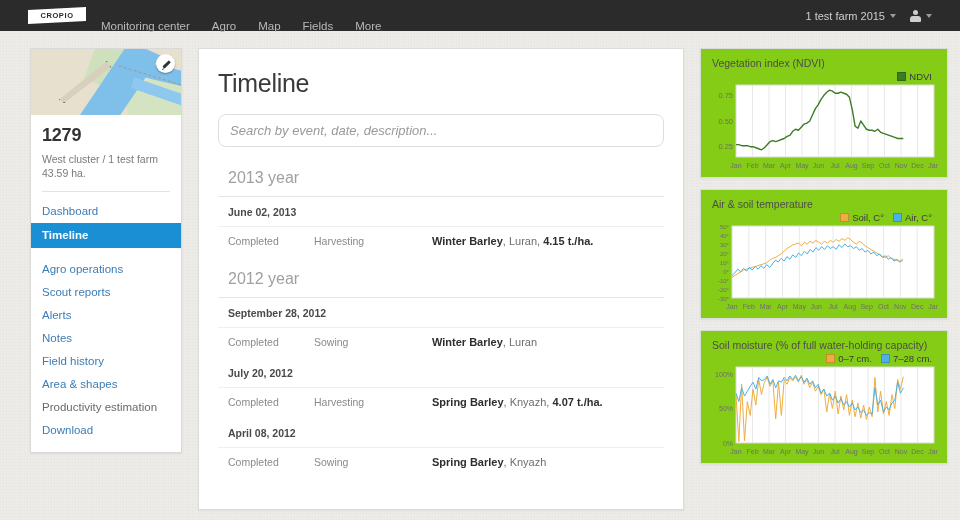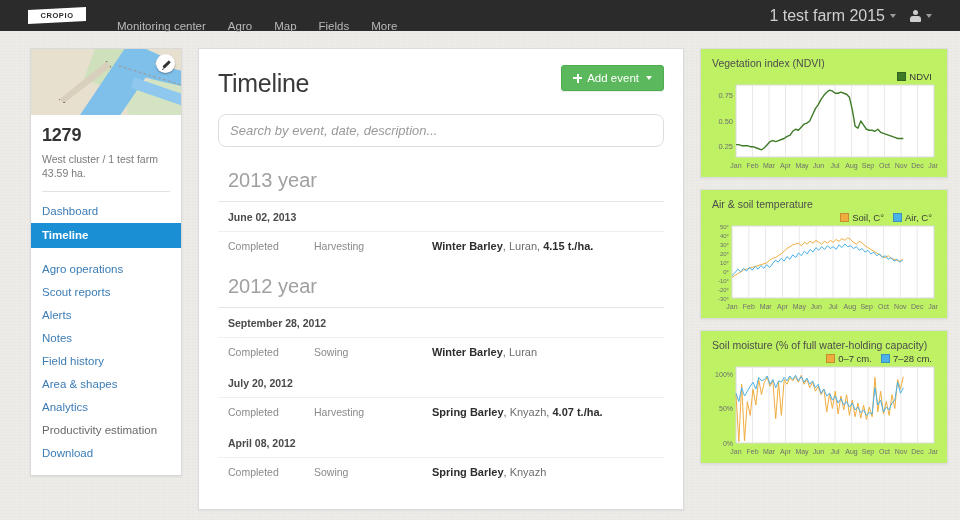--- a/index.html
+++ b/index.html
@@ -23,21 +23,21 @@
 
   
   .topnav {
     position: relative; z-index: 5;
     height: 31px; background: #2b2b2b;
     display: flex; align-items: center;
     padding: 0 14px;
   }
   .logo {
     width: 58px; height: 17px; position: relative;
-    margin-left: 14px; margin-right: 20px;
+    margin-left: 14px; margin-right: 4px;
     display: flex; align-items: center; justify-content: center;
   }
   .logo-shape {
     position: absolute; inset: 0;
     background: #fff;
     clip-path: polygon(0% 18%, 100% 0%, 100% 82%, 0% 100%);
   }
   .logo-text {
     position: relative; z-index: 2;
     font-size: 7.5px; font-weight: bold; letter-spacing: 0.6px;
@@ -46,21 +46,21 @@
   .navlink {
     color: #b9b9b9; font-size: 11.5px;
     padding: 0 11px; line-height: 31px;
     text-decoration: none; white-space: nowrap; margin-top: 22px;
   }
   .nav-right {
     margin-left: auto; display: flex; align-items: center; gap: 14px;
     padding-right: 14px;
   }
   .farm-select {
-    color: #cfcfcf; font-size: 16px; display: flex; align-items: center; gap: 5px; justify-content: space-between;
+    color: #cfcfcf; font-size: 11px; display: flex; align-items: center; gap: 5px; justify-content: space-between;
   }
   .caret {
     width: 0; height: 0;
     border-left: 3.5px solid transparent;
     border-right: 3.5px solid transparent;
     border-top: 4px solid #9a9a9a;
     display: inline-block;
   }
   .user-menu { display: flex; align-items: center; gap: 5px; }
   .user-icon { width: 11px; height: 12px; position: relative; }
@@ -198,42 +198,42 @@
     padding: 0 11px; font-size: 13px; font-style: italic;
     color: #8d8d8d; outline: none;
     font-family: "Liberation Sans", sans-serif;
     background: #fff;
   }
   .search-input::placeholder { color: #9a9a9a; font-style: italic; }
 
   
   .timeline { margin-top: 18px; }
   .year-head {
-    font-size: 20px; color: #a0a0a0; padding: 4px 0 9px 10px;
+    font-size: 16px; color: #a0a0a0; padding: 4px 0 9px 10px;
     border-bottom: 1px solid #e6e6e6;
   }
   .year-head.second { margin-top: 9px; }
   .date-row {
     font-size: 10.5px; font-weight: bold; color: #4a4a4a;
     padding: 9px 0 8px 10px; border-bottom: 1px solid #efefef;
   }
   .event-row {
     display: flex; align-items: center;
     padding: 8px 0 10px 10px;
     font-size: 10.5px;
   }
   .ev-status { width: 86px; color: #8a8a8a; }
   .ev-type { width: 118px; color: #8a8a8a; }
   .ev-desc { color: #6d6d6d; font-size: 11px; }
   .ev-desc b { color: #2e2e2e; }
 
   
   .charts { width: 248px; margin-top: 17px; }
   .chart-card {
-    background: #bef264; border: 1px solid #dcdcdc;
+    background: #84cc16; border: 1px solid #dcdcdc;
     box-shadow: 0 1px 2px rgba(0,0,0,0.06);
     padding: 8px 9px 6px 9px; margin-bottom: 11px;
   }
   .chart-title {
     font-size: 10.5px; color: #4d4d4d; margin-bottom: 2px;
     padding-left: 2px;
   }
   .legend {
     display: flex; justify-content: flex-end; gap: 9px;
     font-size: 9.5px; color: #3a3a3a; margin: 2px 6px 1px 0;
@@ -299,34 +299,28 @@
     <div class="nav-list">
       <a class="nav-item">Dashboard</a>
       <a class="nav-item active">Timeline</a>
       <div class="nav-group-gap"></div>
       <a class="nav-item">Agro operations</a>
       <a class="nav-item">Scout reports</a>
       <a class="nav-item">Alerts</a>
       <a class="nav-item">Notes</a>
       <a class="nav-item">Field history</a>
       <a class="nav-item">Area &amp; shapes</a>
-      <a class="nav-item">Analytics</a>
       <a class="nav-item muted">Productivity estimation</a>
       <a class="nav-item">Download</a>
     </div>
   </div>
 
   <div class="main">
     <div class="main-head">
       <h1 class="page-title">Timeline</h1>
-      <div class="add-event-btn">
-        <span class="plus-icon"></span>
-        <span>Add event</span>
-        <span class="caret-w"></span>
-      </div>
     </div>
 
     <div class="search-wrap">
       <input class="search-input" type="text" placeholder="Search by event, date, description..." style="">
     </div>
 
     <div class="timeline">
 
       <div class="year-head">2013 year</div>
 

